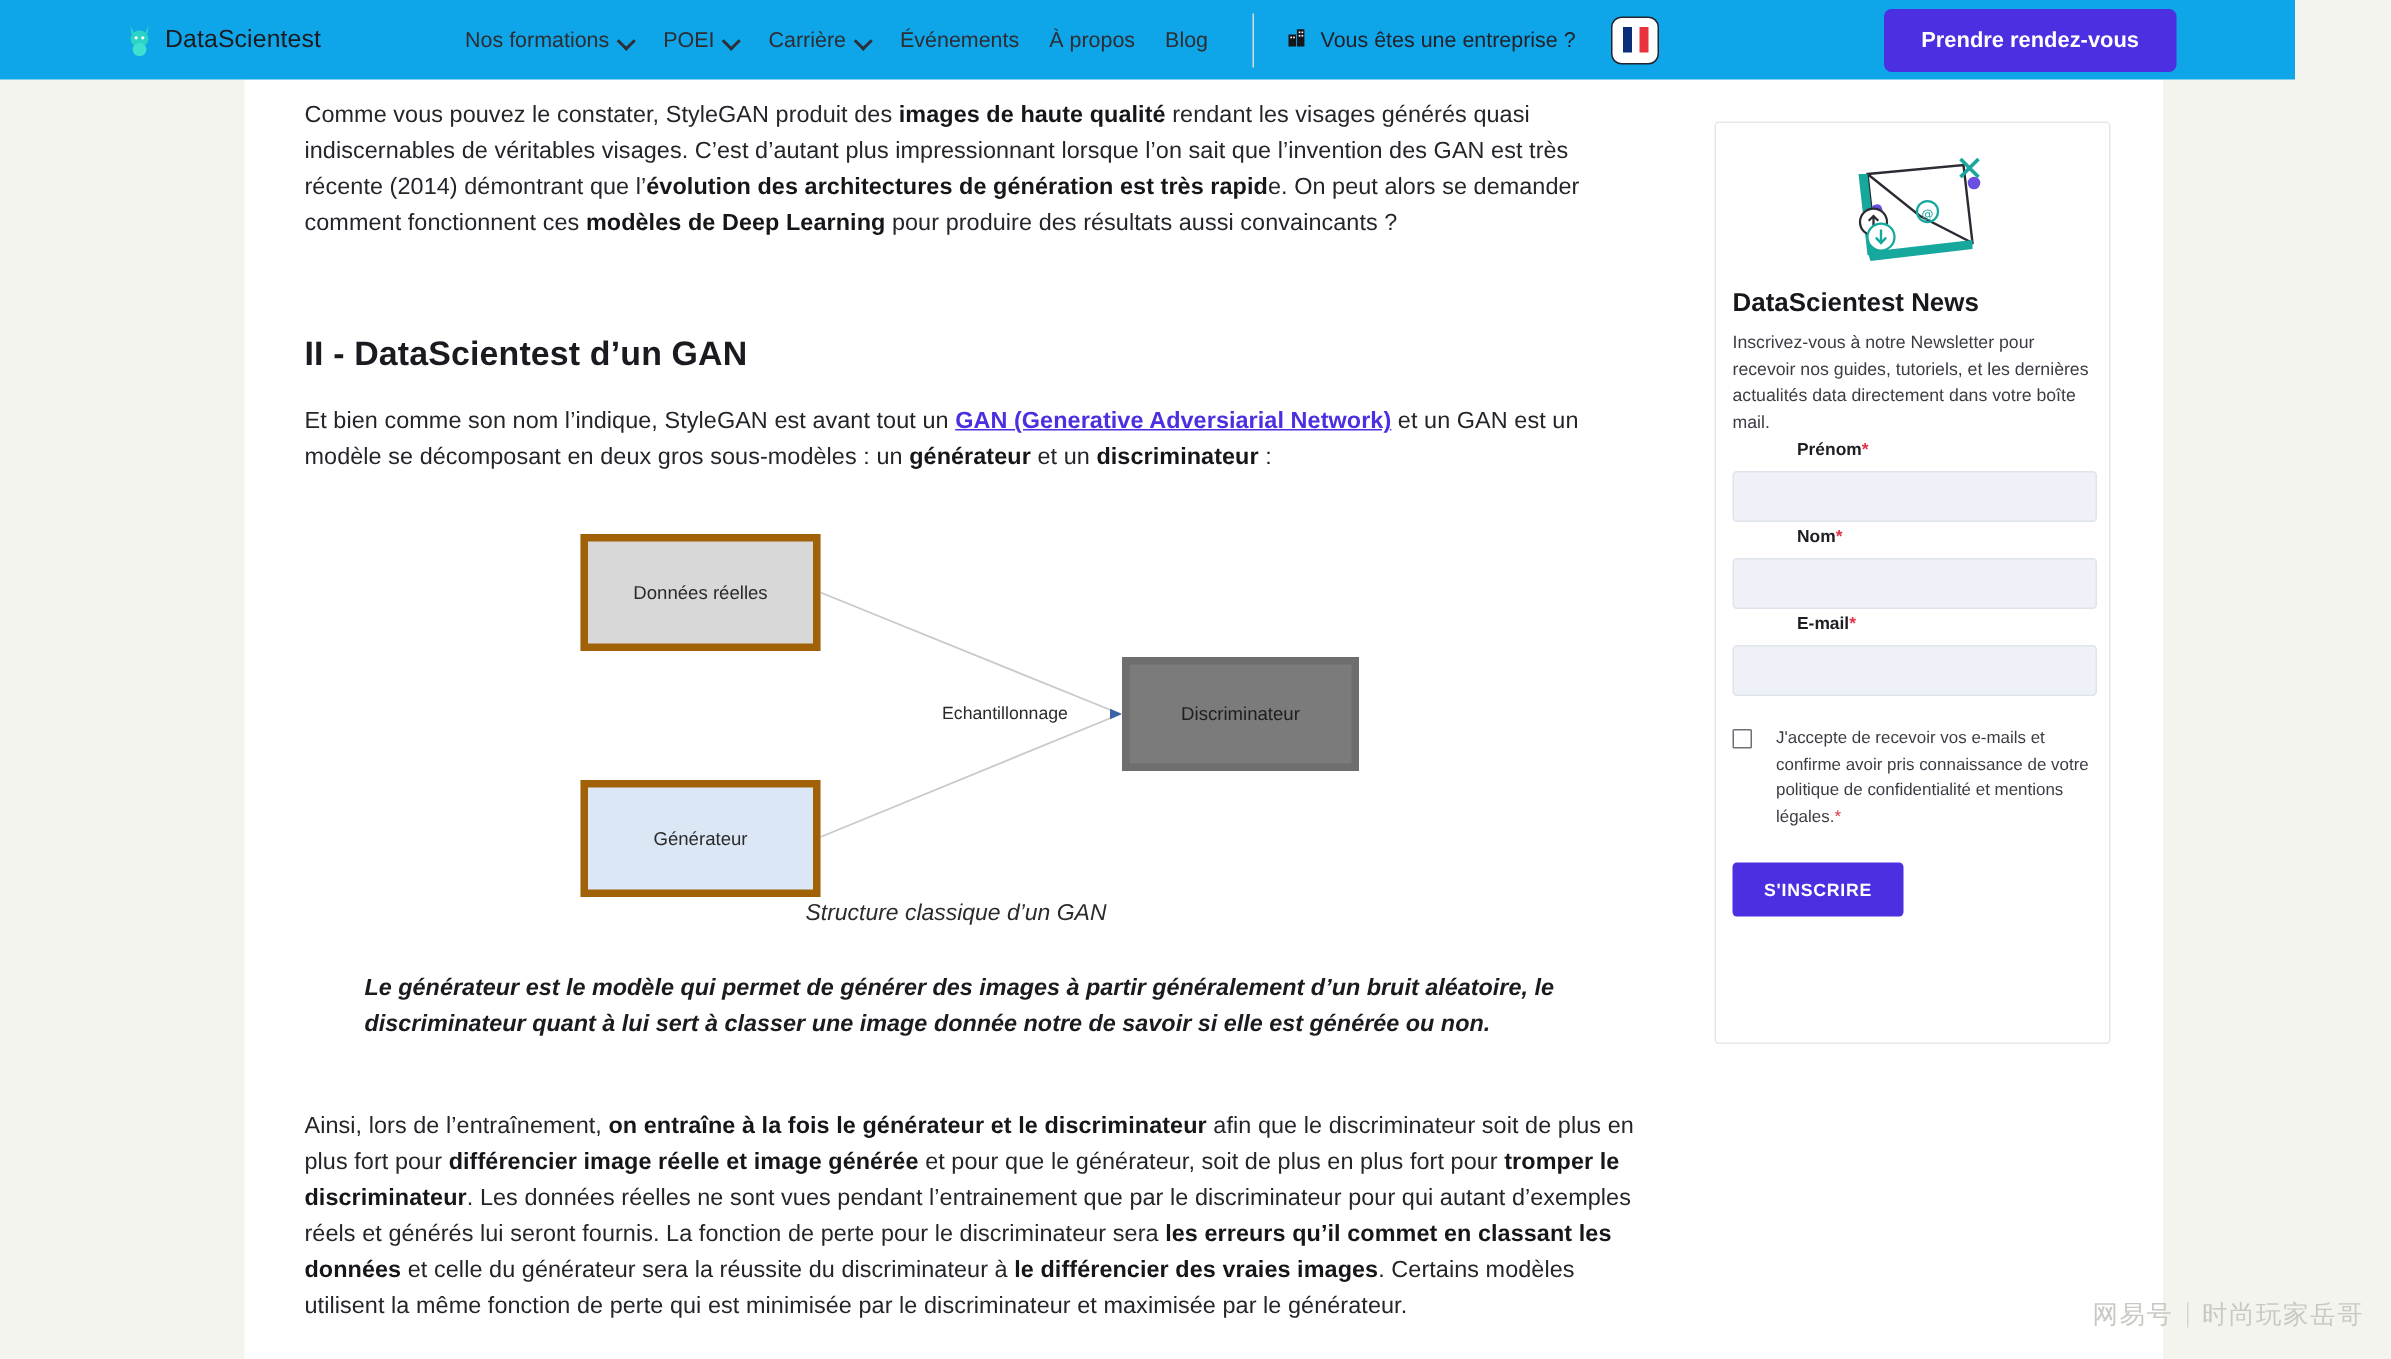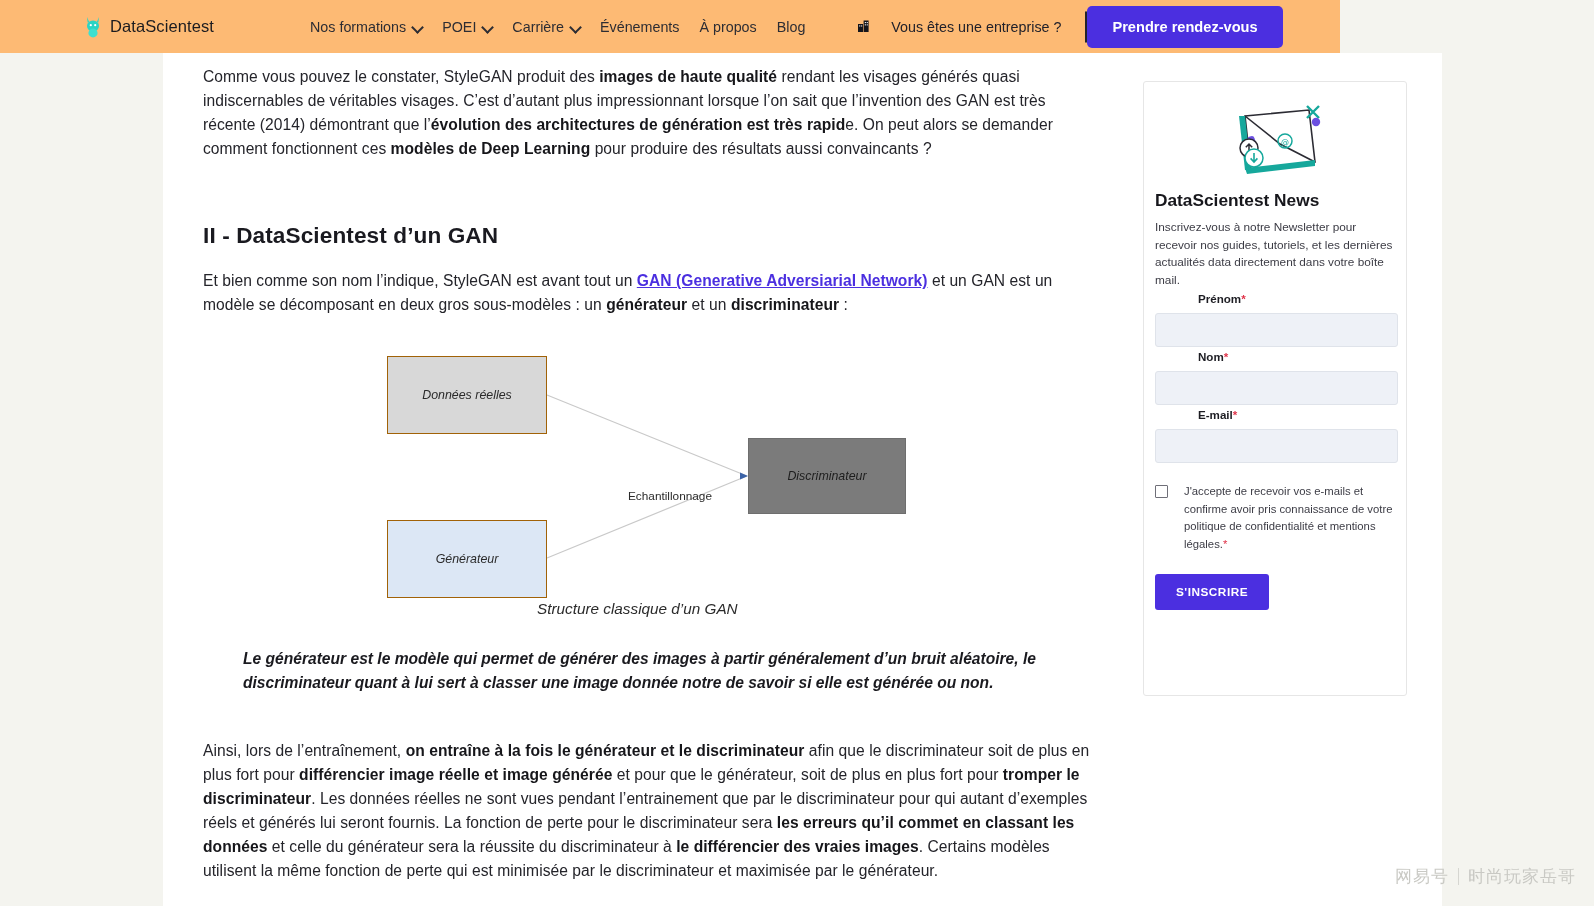--- a/index.html
+++ b/index.html
@@ -6,42 +6,42 @@
   html, body {
     width: 1594px; height: 906px;
     font-family: "Liberation Sans", sans-serif;
     background: #f4f4ef;
     overflow: hidden;
   }
 
   
   .site-header {
     position: absolute; top: 0; left: 0;
-    width: 1340px; height: 53px;
-    background: #fdba74;
+    width: 1530px; height: 53px;
+    background: #0ea5e9;
     display: flex; align-items: center;
     z-index: 30;
   }
   .brand { display: flex; align-items: center; gap: 7px; margin-left: 84px; }
   .brand-mark { width: 19px; height: 22px; position: relative; flex: none; }
   .brand-name { font-size: 16.5px; color: #1b1b1f; letter-spacing: .1px; font-weight: 500; }
 
   .main-nav { display: flex; align-items: center; gap: 20px; margin-left: 96px; }
   .nav-item { display: flex; align-items: center; gap: 7px; font-size: 14.3px; color: #2d2d33; cursor: pointer; white-space: nowrap; }
   .chev { display: inline-block; width: 9px; height: 9px; position: relative; }
   .chev::before {
     content: ""; position: absolute; left: 0; top: 1px;
     width: 7px; height: 7px;
     border-right: 2px solid #2d2d33; border-bottom: 2px solid #2d2d33;
     transform: rotate(45deg);
   }
 
   .hdr-divider { width: 1px; height: 36px; background: #dcdcdc; margin-left: 30px; }
 
-  .entreprise { display: flex; align-items: center; gap: 19px; margin-left: 22px; font-size: 14.3px; color: #21212a; white-space: nowrap; cursor: pointer; }
+  .entreprise { display: flex; align-items: center; gap: 7px; margin-left: 22px; font-size: 14.3px; color: #21212a; white-space: nowrap; cursor: pointer; }
 
   .flag-btn {
     margin-left: 24px; width: 32px; height: 32px;
     border: 1.4px solid #23232b; border-radius: 7px;
     display: flex; align-items: center; justify-content: center;
     overflow: hidden; cursor: pointer; background: #fff;
   }
   .flag { width: 17px; height: 17px; display: flex; }
   .flag i { flex: 1; }
 
@@ -80,28 +80,28 @@
   .quote {
     font-size: 15.6px; line-height: 24.2px;
     font-style: italic; font-weight: 700; color: #1a1a1f;
     width: 830px;
   }
 
   
   .diagram { position: relative; width: 700px; height: 290px; margin-left: 182px; }
   .dg-box {
     position: absolute; display: flex; align-items: center; justify-content: center;
-    font-size: 12.4px; color: #2a2a2a; border: 1px solid #a16207; font-style: italic;
+    font-size: 12.4px; color: #2a2a2a; border: 5px solid #a16207;
   }
   .dg-real { left: 2px; top: 14px; width: 160px; height: 78px; background: #d8d8d8; }
   .dg-gen  { left: 2px; top: 178px; width: 160px; height: 78px; background: #dce7f5; }
   .dg-disc { left: 363px; top: 96px; width: 158px; height: 76px; background: #7b7b7b; color: #1e1e1e; border-color: #6e6e6e; }
   .dg-label {
     position: absolute; left: 243px; top: 126px;
-    font-size: 11.8px; color: #2a2a2a; white-space: nowrap; margin-top: 21px;
+    font-size: 11.8px; color: #2a2a2a; white-space: nowrap;
   }
   .dg-svg { position: absolute; left: 0; top: 0; width: 700px; height: 290px; }
   .dg-caption {
     position: absolute; left: 152px; top: 258px;
     font-size: 15.3px; font-style: italic; color: #2b2b2b; white-space: nowrap;
   }
 
   
   .news-card {
     position: absolute; top: 81px; left: 1143px;

